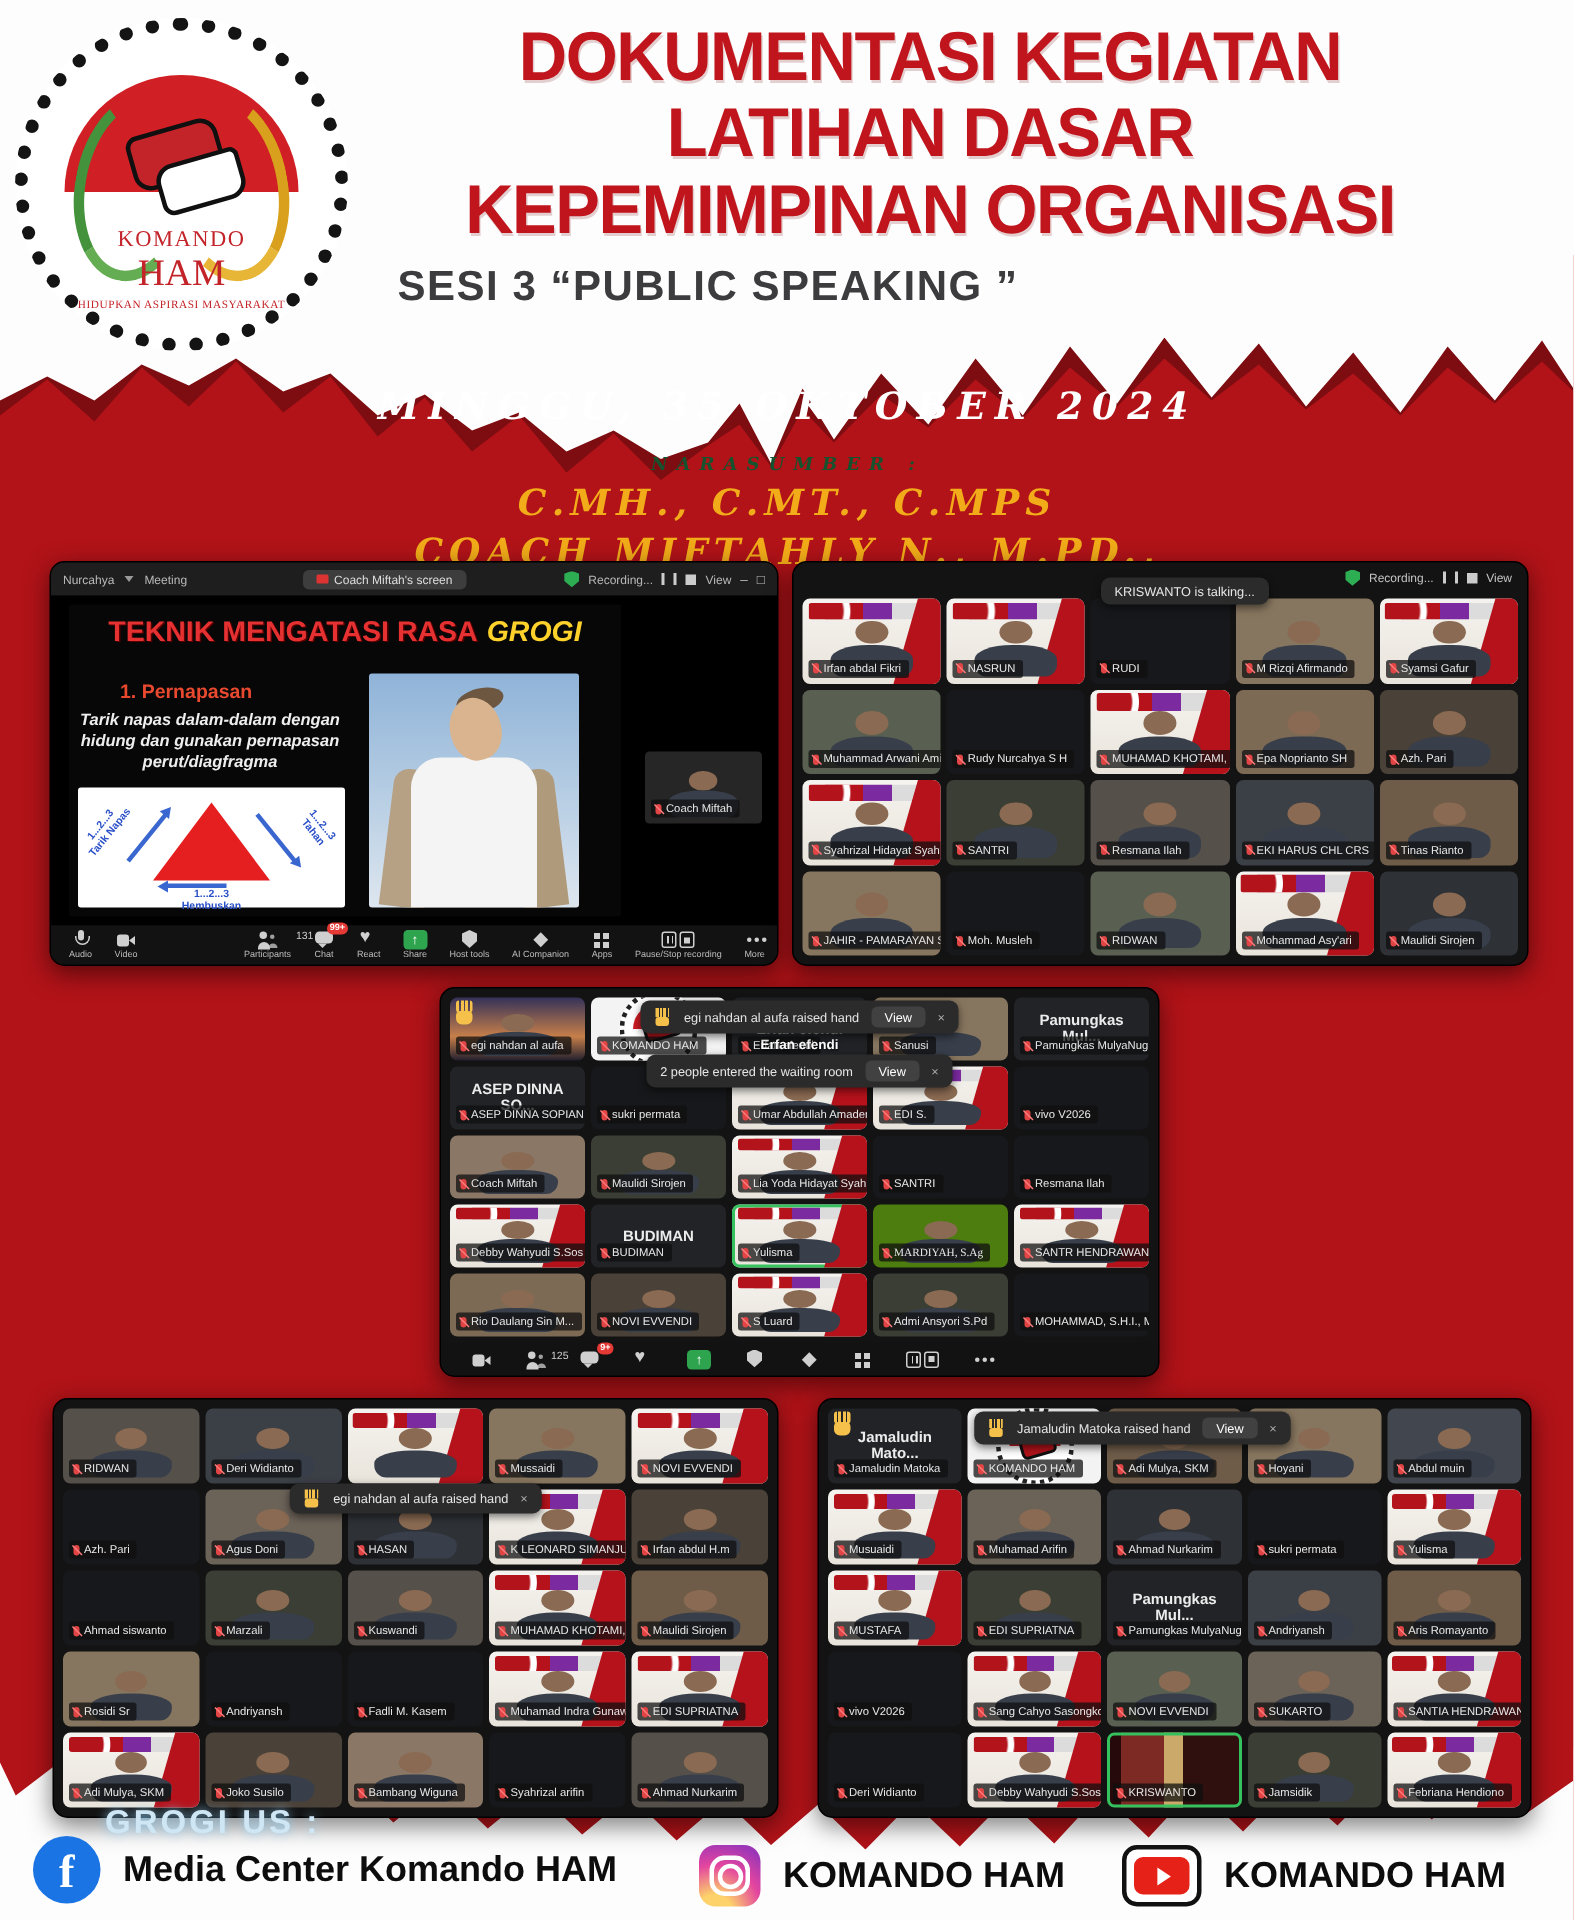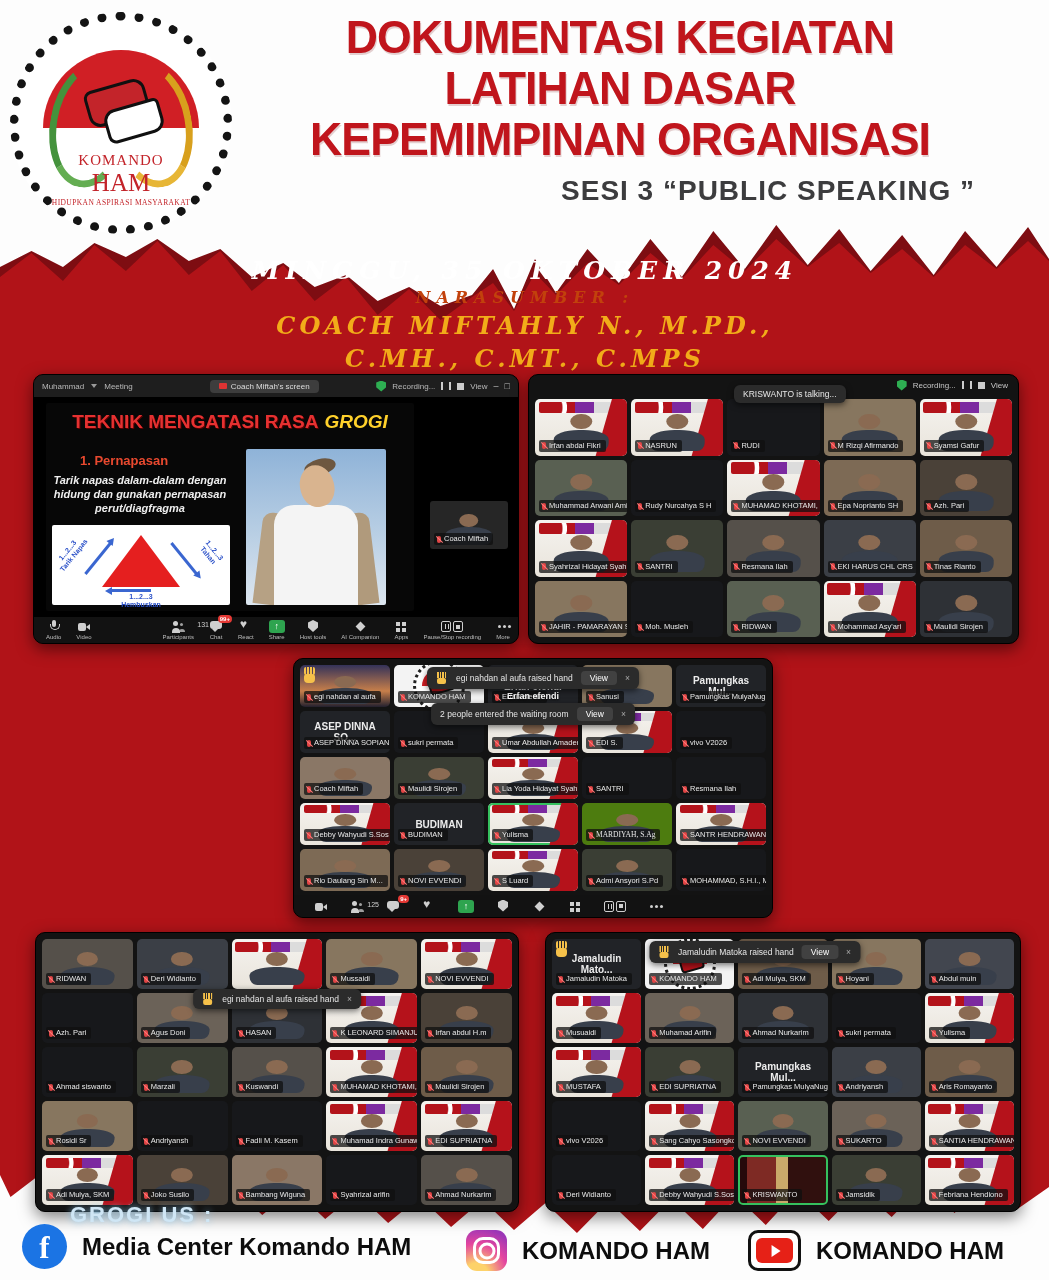--- a/index.html
+++ b/index.html
@@ -18,32 +18,32 @@
   .wreathR{position:absolute;right:40px;top:50px;width:66px;height:112px;border:7px solid transparent;border-right:7px solid #d8a01d;border-bottom:7px solid #e7b636;border-radius:50%;transform:rotate(-10deg)}
   .handsA{position:absolute;left:76px;top:72px;width:56px;height:32px;background:#c3242a;border:3px solid #101010;border-radius:8px 12px 6px 12px;transform:rotate(-16deg)}
   .handsB{position:absolute;left:95px;top:92px;width:52px;height:28px;background:#fff;border:3px solid #101010;border-radius:12px 6px 12px 8px;transform:rotate(-16deg)}
   .lg-t{position:absolute;left:0;right:0;text-align:center;font-family:"Liberation Serif",serif;font-weight:normal;color:#c3242a}
   .lg-l1{top:140px;font-size:15px;letter-spacing:1px}
   .lg-l2{top:157px;font-size:25px}
   .lg-tag{top:186px;font-size:7.5px;letter-spacing:.4px}
 
   .h-title{position:absolute;left:255px;top:12px;width:730px;text-align:center;z-index:2}
   .ht-line{font-weight:bold;color:#c0151c;font-size:46px;line-height:51px;letter-spacing:-1px;transform:scaleX(.97);text-shadow:1px 2px 0 rgba(110,0,5,.18)}
-  .h-sub{position:absolute;left:265px;top:175px;width:710px;text-align:right;font-weight:bold;font-size:28px;color:#3c3c3e;letter-spacing:1px;z-index:2}
+  .h-sub{position:absolute;left:265px;top:175px;width:710px;text-align:left;font-weight:bold;font-size:28px;color:#3c3c3e;letter-spacing:1px;z-index:2}
 
   .brand{position:absolute;right:12px;top:4px;text-align:right;z-index:6}
   .brand-name{font-weight:bold;font-size:60px;line-height:60px;letter-spacing:-2px;color:#3d86c6;transform:scaleX(.96)}
   .brand-tag{font-weight:bold;font-size:15px;margin-top:2px}
   .brand-tag .t1{color:#e02020}
   .brand-tag .t2{color:#2a2ad0}
 
   
   .banner{position:absolute;left:120px;top:256px;width:810px;text-align:center;z-index:3;font-family:"DejaVu Serif",serif;font-style:italic;font-weight:bold}
   .b-date{color:#fff;font-size:25px;letter-spacing:6px}
-  .b-label{color:#c2410c;font-size:16px;letter-spacing:6px;margin-top:3px}
+  .b-label{color:#14532d;font-size:12px;letter-spacing:6px;margin-top:17px}
   .b-sp{color:#f2ac19;font-size:24px;letter-spacing:4px;margin-top:4px}
 
   
   .shot{position:absolute;background:#131313;border-radius:10px;border:1px solid #000;box-shadow:0 5px 16px rgba(0,0,0,.5);overflow:hidden;z-index:5}
   .s1{left:33px;top:374px;width:484px;height:268px}
   .s2{left:528px;top:374px;width:489px;height:268px}
   .s3{left:293px;top:658px;width:478px;height:258px}
   .s4{left:35px;top:932px;width:482px;height:278px}
   .s5{left:545px;top:932px;width:474px;height:278px}
 
@@ -200,27 +200,27 @@
     <div class="ht-line">DOKUMENTASI KEGIATAN</div>
     <div class="ht-line">LATIHAN DASAR</div>
     <div class="ht-line">KEPEMIMPINAN ORGANISASI</div>
   </div>
   <div class="h-sub">SESI 3 “PUBLIC SPEAKING ”</div>
 
 
   <div class="banner">
     <div class="b-date">MINGGU, 35 OKTOBER 2024</div>
     <div class="b-label">NARASUMBER :</div>
+    <div class="b-sp">C.MH., C.MT., C.MPS</div>
     <div class="b-sp">COACH MIFTAHLY N., M.PD.,</div>
-    <div class="b-sp">C.MH., C.MT., C.MPS</div>
   </div>
 
   <div class="shot s1">
     <div class="titlebar">
-      <span>Muhammad</span>
+      <span>Nurcahya</span>
       <span class="chev"></span>
       <span>Meeting</span>
       <span class="tb-pill">
         <span class="mon"></span>
         <span>Coach Miftah's screen</span>
       </span>
       <span class="tb-right">
         <span class="shield"></span>
         <span>Recording...</span>
         <span class="wpause"></span>

